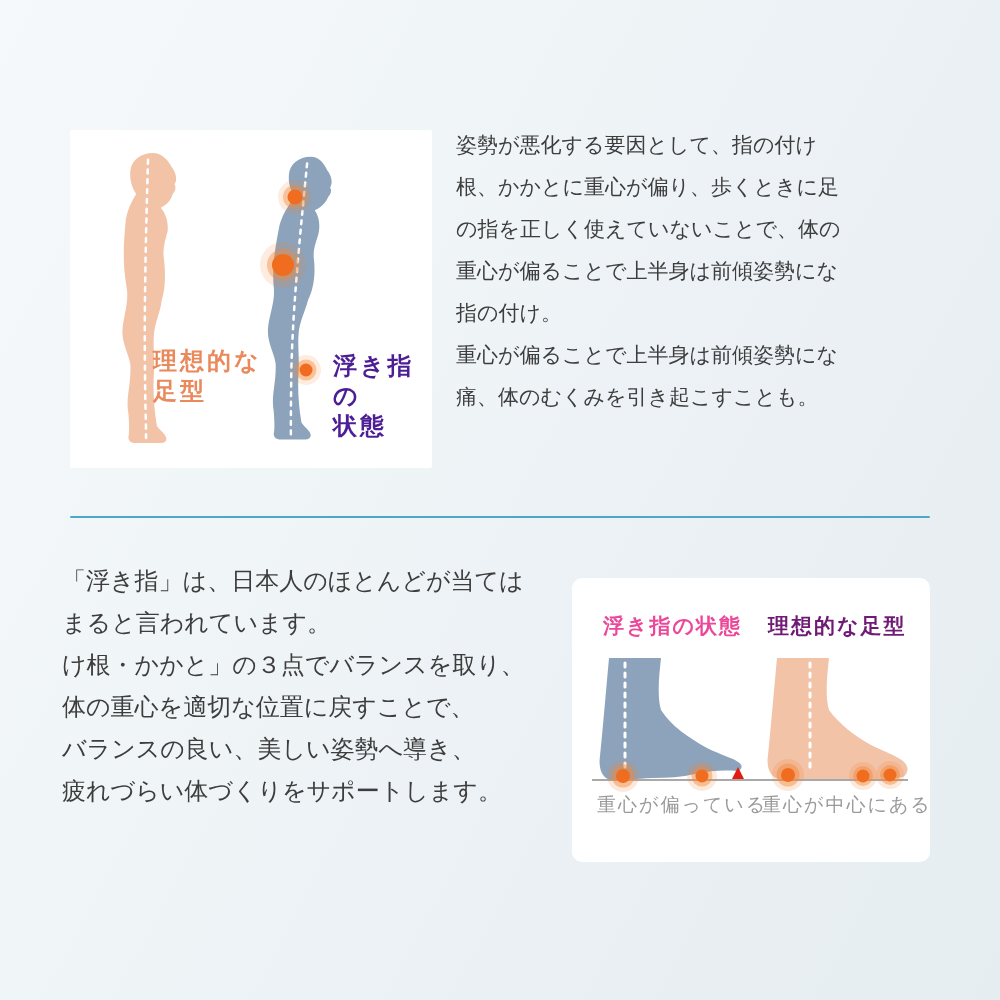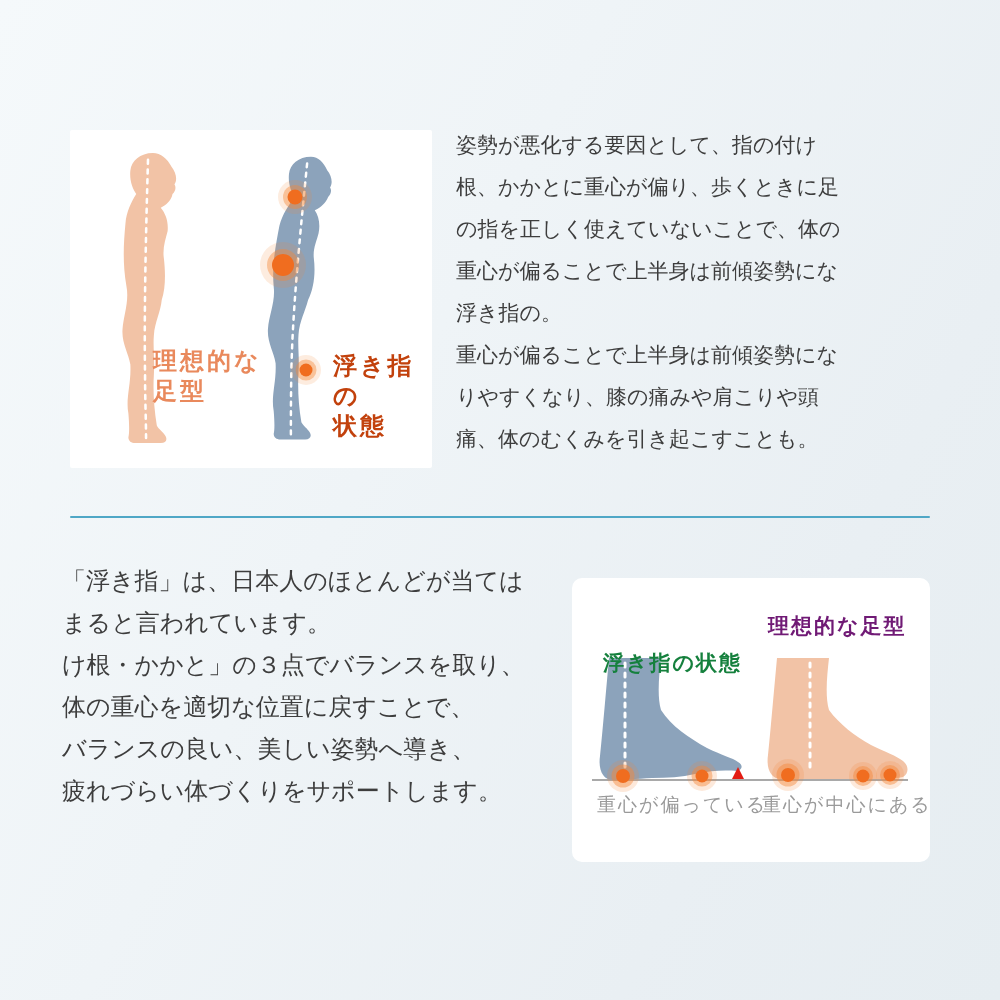--- a/index.html
+++ b/index.html
@@ -11,39 +11,39 @@
     position:relative;width:1000px;height:1000px;overflow:hidden;
     background:linear-gradient(118deg,#f5f9fb 0%,#eff4f7 40%,#e9eff3 75%,#e6edf1 100%);
   }
   
   .figure-card{
     position:absolute;left:70px;top:130px;width:362px;height:338px;
     background:#ffffff;border-radius:2px;
   }
   .fig-label{position:absolute;font-weight:bold;font-size:24px;line-height:30px;letter-spacing:3px;}
   .fig-label.orange{color:#e9895c;}
-  .fig-label.blue{color:#c2410c;}
+  .fig-label.blue{color:#4c1d95;}
   
   .para{position:absolute;color:#3d3d3d;}
   .para .tline{white-space:nowrap;}
   .top-para{left:456px;top:124px;width:520px;font-size:21px;line-height:42px;}
   .bottom-para{left:62px;top:560px;width:520px;font-size:24px;line-height:42px;}
   
   .divider{
     position:absolute;left:70px;top:516px;width:860px;height:2px;
     background:#4fa7c6;border-radius:1px;
   }
   
   .foot-card{
     position:absolute;left:572px;top:578px;width:358px;height:284px;
     background:#ffffff;border-radius:10px;
   }
   .foot-label{position:absolute;top:34px;width:130px;text-align:center;
     font-weight:bold;font-size:21px;letter-spacing:2px;white-space:nowrap;}
-  .foot-label.blue{left:31px;color:#15803d;margin-top:37px;}
+  .foot-label.blue{left:31px;color:#ec4899;}
   .foot-label.orange{left:196px;color:#701a75;}
   .foot-caption{position:absolute;top:214px;width:150px;text-align:center;
     font-size:19px;letter-spacing:2px;color:#9a9a9a;white-space:nowrap;}
   .foot-caption.left{left:25px;}
   .foot-caption.right{left:190px;}
   svg{display:block;}
 </style>
 </head>
 <body>
 
@@ -96,23 +96,22 @@
       <div>浮き指の</div>
       <div>状態</div>
     </div>
   </div>
 
   <div class="para top-para">
     <div class="tline">姿勢が悪化する要因として、指の付け</div>
     <div class="tline">根、かかとに重心が偏り、歩くときに足</div>
     <div class="tline">の指を正しく使えていないことで、体の</div>
     <div class="tline">重心が偏ることで上半身は前傾姿勢にな</div>
-    <div class="tline">浮き指の。</div>
+    <div class="tline">指の付け。</div>
     <div class="tline">重心が偏ることで上半身は前傾姿勢にな</div>
-    <div class="tline">りやすくなり、膝の痛みや肩こりや頭</div>
     <div class="tline">痛、体のむくみを引き起こすことも。</div>
   </div>
 
   <div class="divider"></div>
 
   <div class="para bottom-para">
     <div class="tline">「浮き指」は、日本人のほとんどが当ては</div>
     <div class="tline">まると言われています。</div>
     <div class="tline">け根・かかと」の３点でバランスを取り、</div>
     <div class="tline">体の重心を適切な位置に戻すことで、</div>

